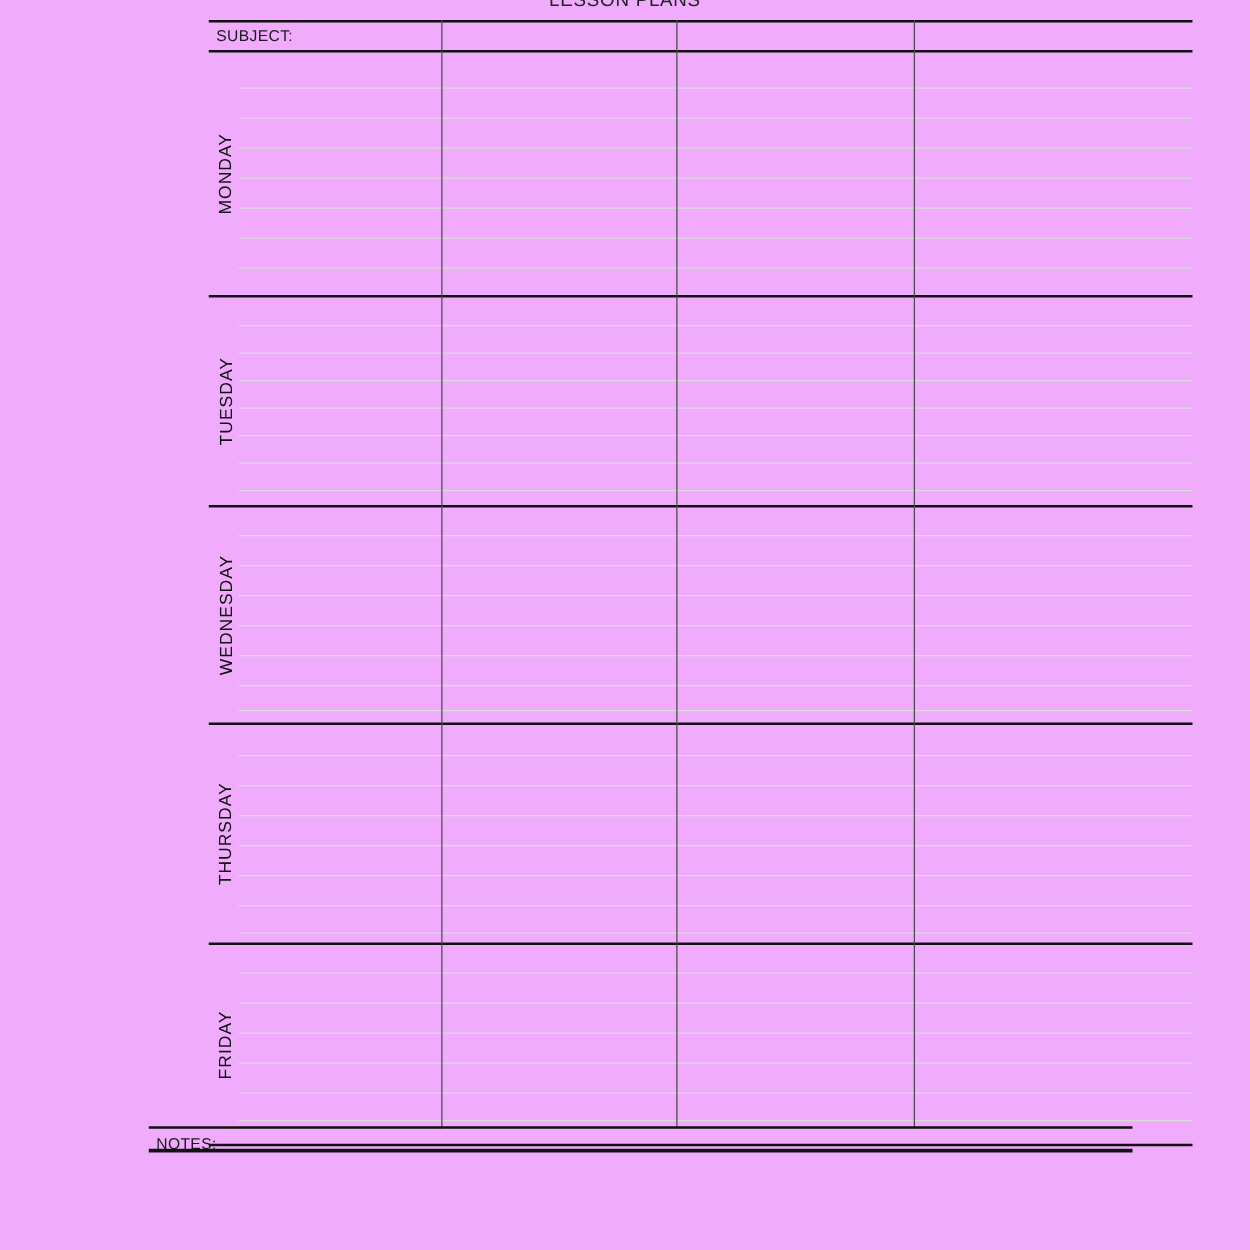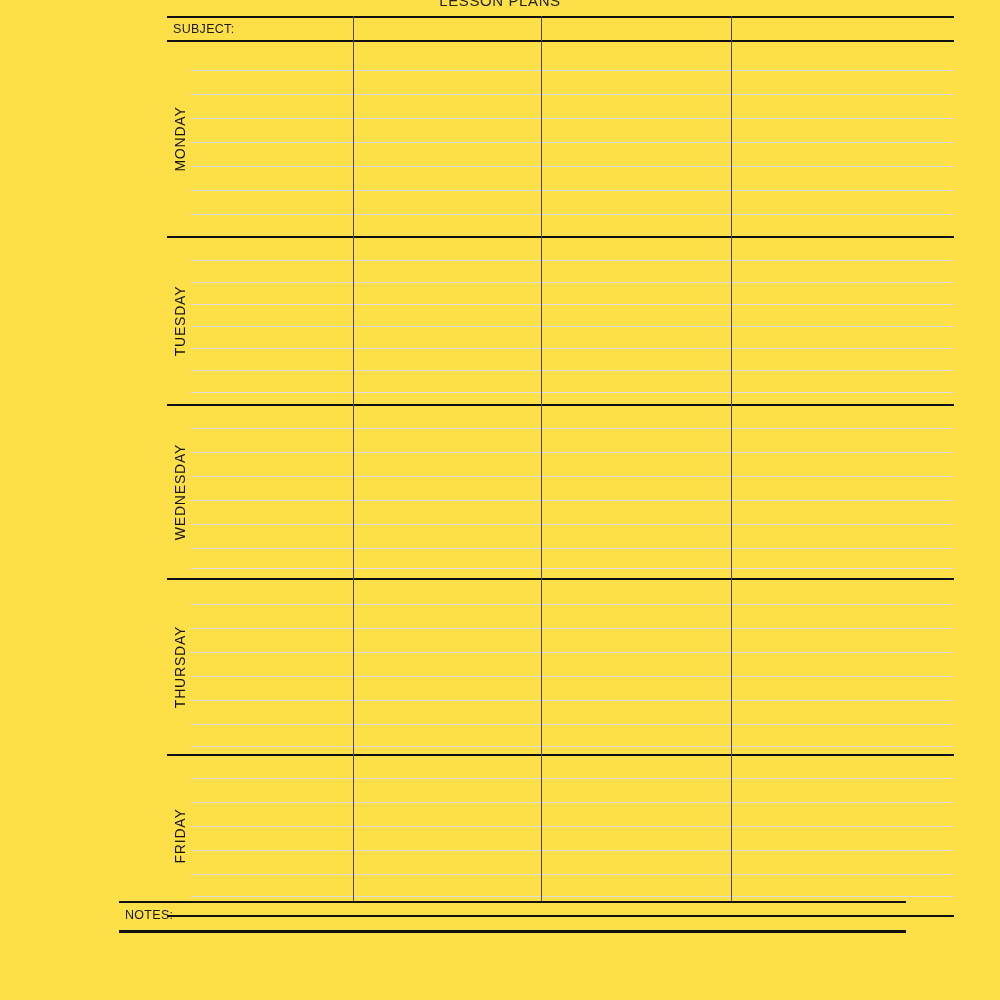--- a/index.html
+++ b/index.html
@@ -15,21 +15,21 @@
     position: relative;
     overflow: hidden;
   }
 
   .page {
     position: absolute;
     left: 0;
     top: 0;
     width: 1000px;
     height: 1000px;
-    background: #fde047;
+    background: #f0abfc;
   }
 
   
   .title {
     position: absolute;
     left: 0;
     top: -8px;
     width: 1000px;
     text-align: center;
     font-size: 15px;
@@ -130,21 +130,21 @@
     letter-spacing: 0.8px;
     color: #111;
   }
 
   
   .notes-row {
     position: absolute;
     left: 119px;
     top: 901px;
     width: 787px;
-    height: 32px;
+    height: 21px;
     border-top: 2px solid #111;
     border-bottom: 3px solid #111;
     box-sizing: border-box;
   }
   .notes-label {
     position: absolute;
     left: 6px;
     top: 5px;
     font-size: 12.5px;
     letter-spacing: 0.3px;

